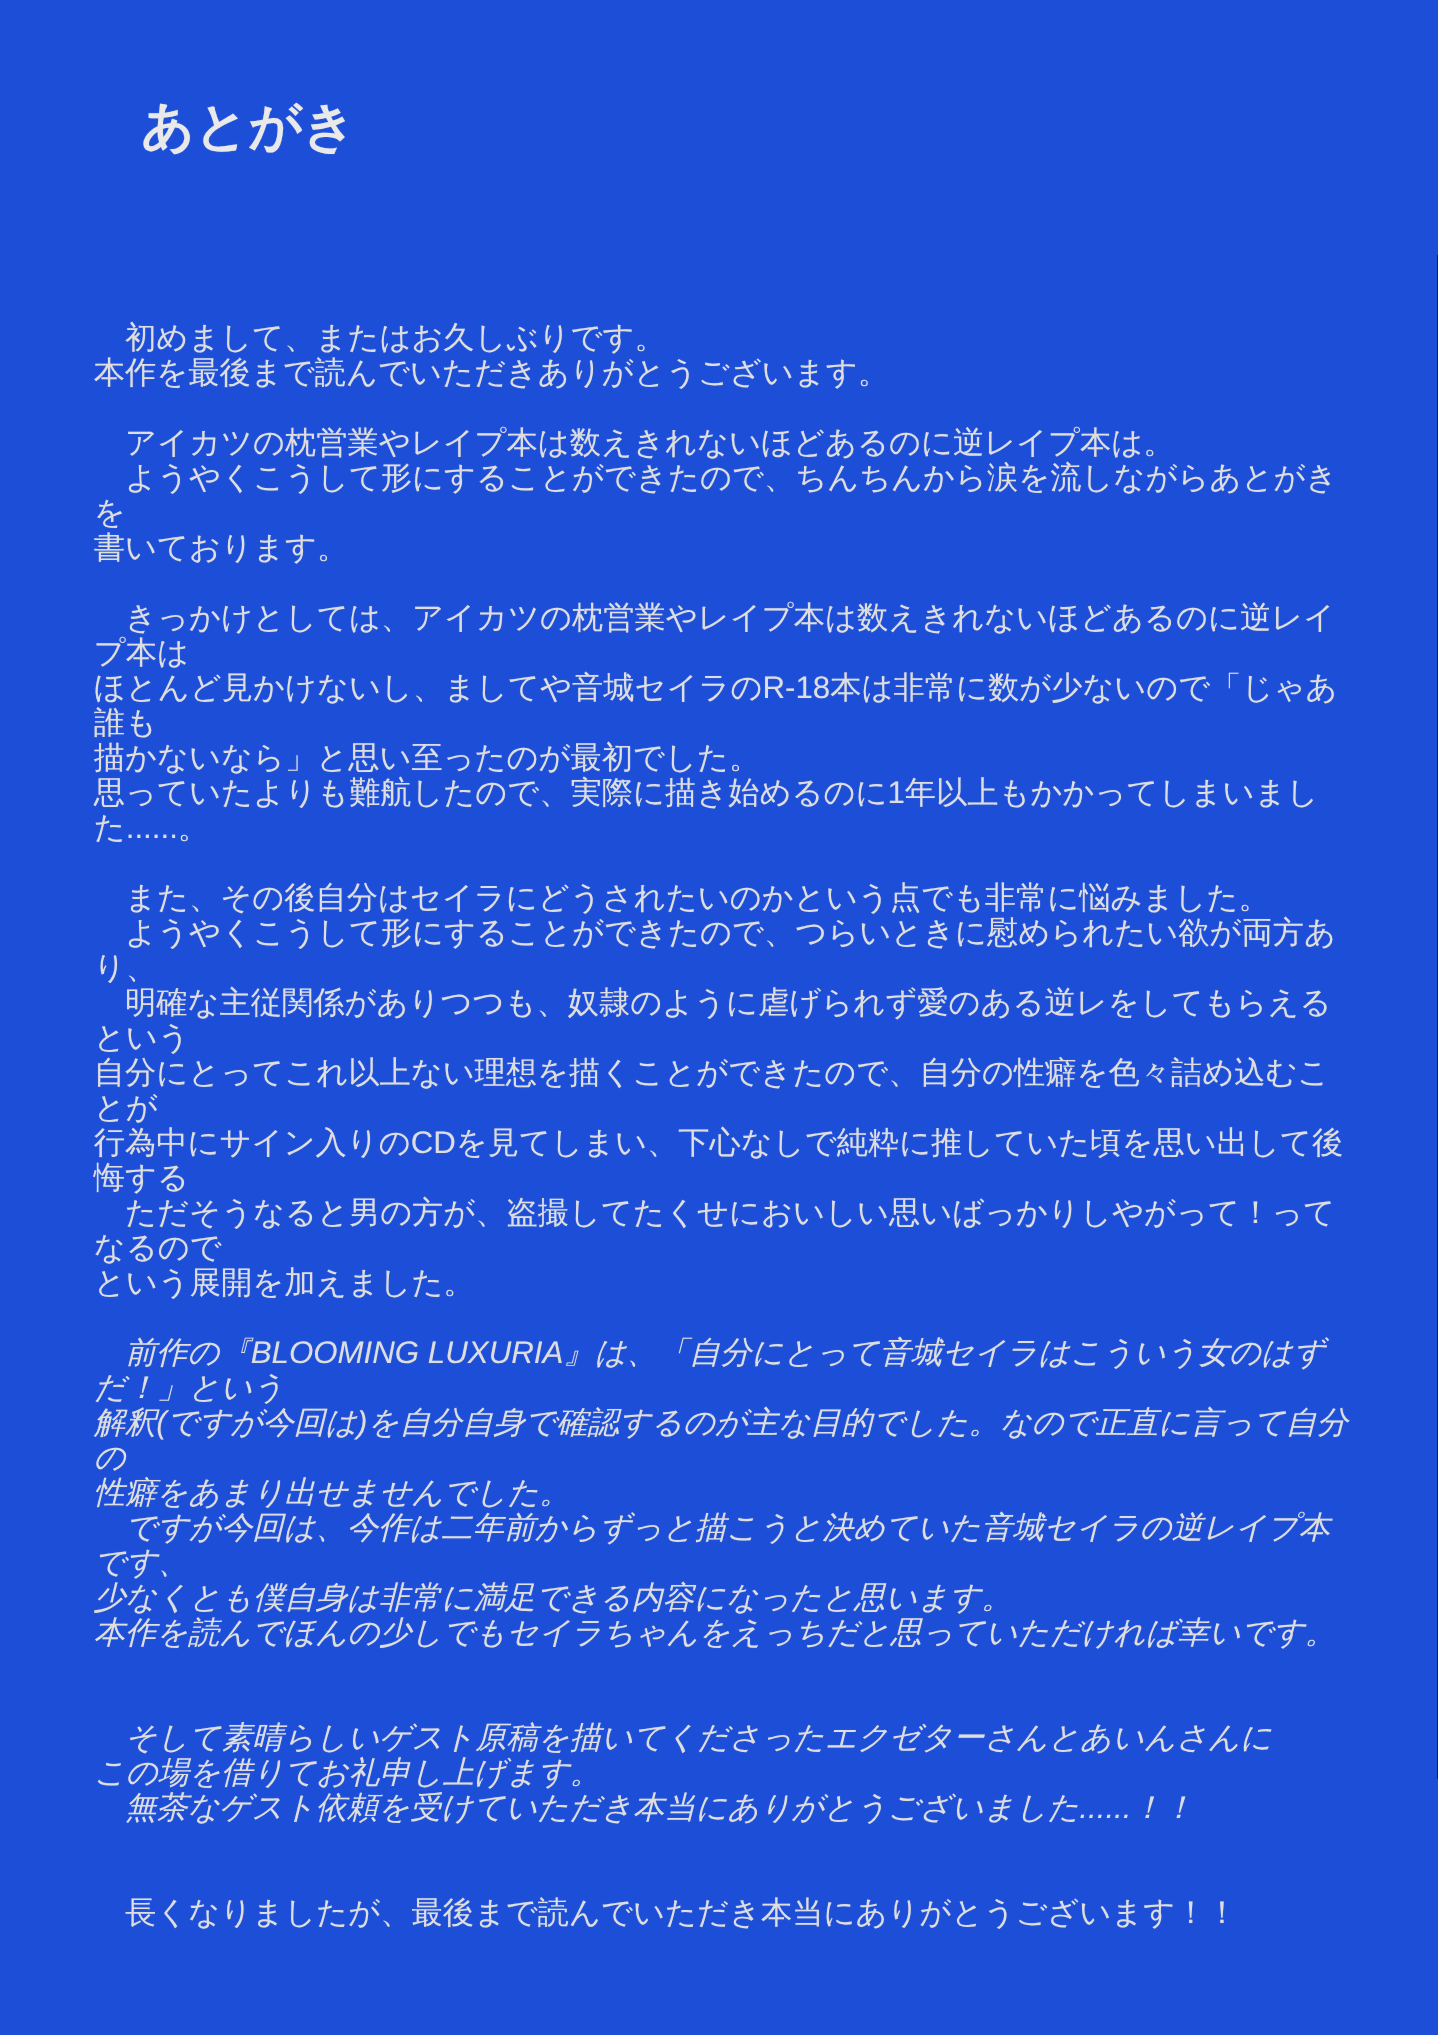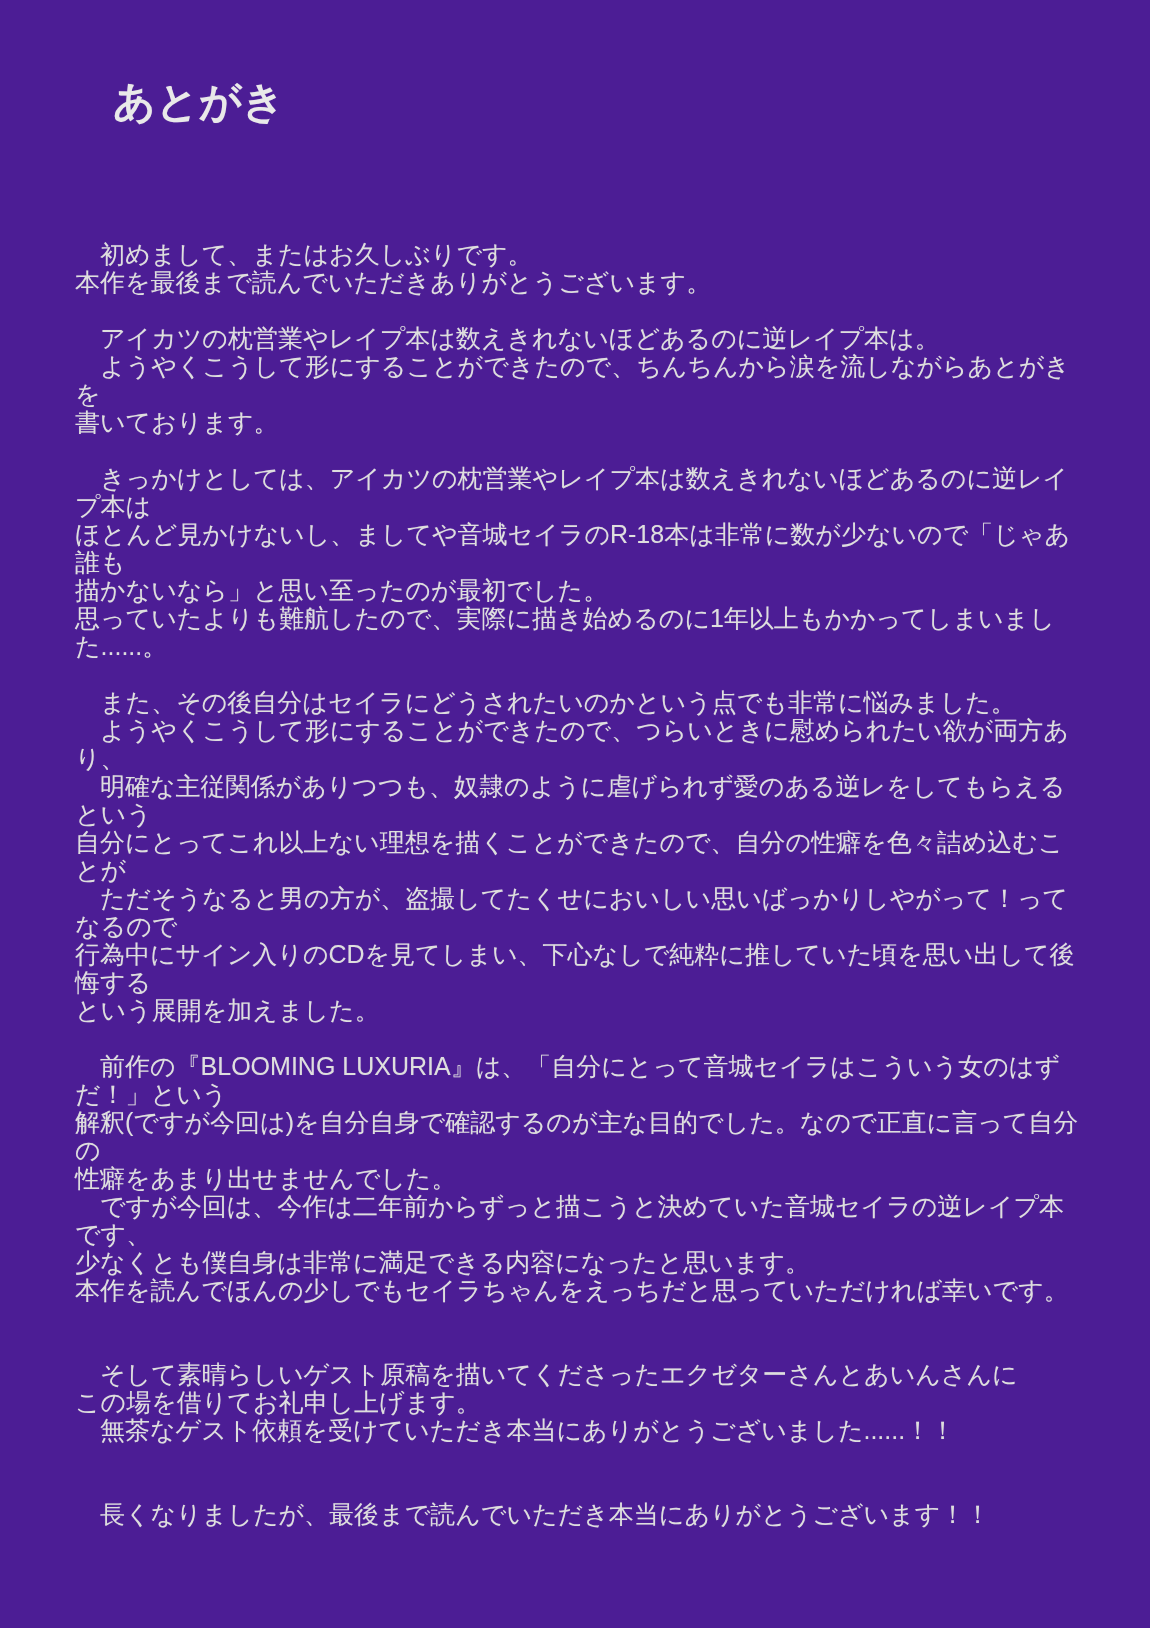--- a/index.html
+++ b/index.html
@@ -4,21 +4,21 @@
 <style>
   html, body {
     margin: 0;
     padding: 0;
     background: #000;
   }
   .page {
     position: relative;
     width: 1150px;
     height: 1628px;
-    background: #4c1d95;
+    background: #1d4ed8;
     overflow: hidden;
     font-family: "Liberation Sans", "DejaVu Sans", sans-serif;
   }
   .title {
     position: absolute;
     left: 113px;
     top: 78px;
     margin: 0;
     font-family: "Liberation Serif", "DejaVu Serif", serif;
     font-weight: bold;
@@ -32,24 +32,25 @@
     position: absolute;
     left: 75px;
     top: 240px;
     width: 1012px;
     color: #dedede;
     font-size: 25px;
     line-height: 28px;
     text-shadow: 0 0 1px rgba(255,255,255,0.25);
   }
   .para {
-    margin: 0 0 28px 0;
+    margin: 16px 0 28px 0;
   }
   .para.gap2 {
     margin-bottom: 56px;
+    font-style: italic;
   }
   .para:last-child {
     margin-bottom: 0;
   }
   .line {
     white-space: pre-wrap;
     min-height: 28px;
   }
 </style>
 </head>
@@ -77,22 +78,22 @@
       <div class="line">ほとんど見かけないし、ましてや音城セイラのR-18本は非常に数が少ないので「じゃあ誰も</div>
       <div class="line">描かないなら」と思い至ったのが最初でした。</div>
       <div class="line">思っていたよりも難航したので、実際に描き始めるのに1年以上もかかってしまいました......。</div>
     </div>
 
     <div class="para">
       <div class="line">　また、その後自分はセイラにどうされたいのかという点でも非常に悩みました。</div>
       <div class="line">　ようやくこうして形にすることができたので、つらいときに慰められたい欲が両方あり、</div>
       <div class="line">　明確な主従関係がありつつも、奴隷のように虐げられず愛のある逆レをしてもらえるという</div>
       <div class="line">自分にとってこれ以上ない理想を描くことができたので、自分の性癖を色々詰め込むことが</div>
+      <div class="line">行為中にサイン入りのCDを見てしまい、下心なしで純粋に推していた頃を思い出して後悔する</div>
       <div class="line">　ただそうなると男の方が、盗撮してたくせにおいしい思いばっかりしやがって！ってなるので</div>
-      <div class="line">行為中にサイン入りのCDを見てしまい、下心なしで純粋に推していた頃を思い出して後悔する</div>
       <div class="line">という展開を加えました。</div>
     </div>
 
     <div class="para gap2">
       <div class="line">　前作の『BLOOMING LUXURIA』は、「自分にとって音城セイラはこういう女のはずだ！」という</div>
       <div class="line">解釈(ですが今回は)を自分自身で確認するのが主な目的でした。なので正直に言って自分の</div>
       <div class="line">性癖をあまり出せませんでした。</div>
       <div class="line">　ですが今回は、今作は二年前からずっと描こうと決めていた音城セイラの逆レイプ本です、</div>
       <div class="line">少なくとも僕自身は非常に満足できる内容になったと思います。</div>
       <div class="line">本作を読んでほんの少しでもセイラちゃんをえっちだと思っていただければ幸いです。</div>

